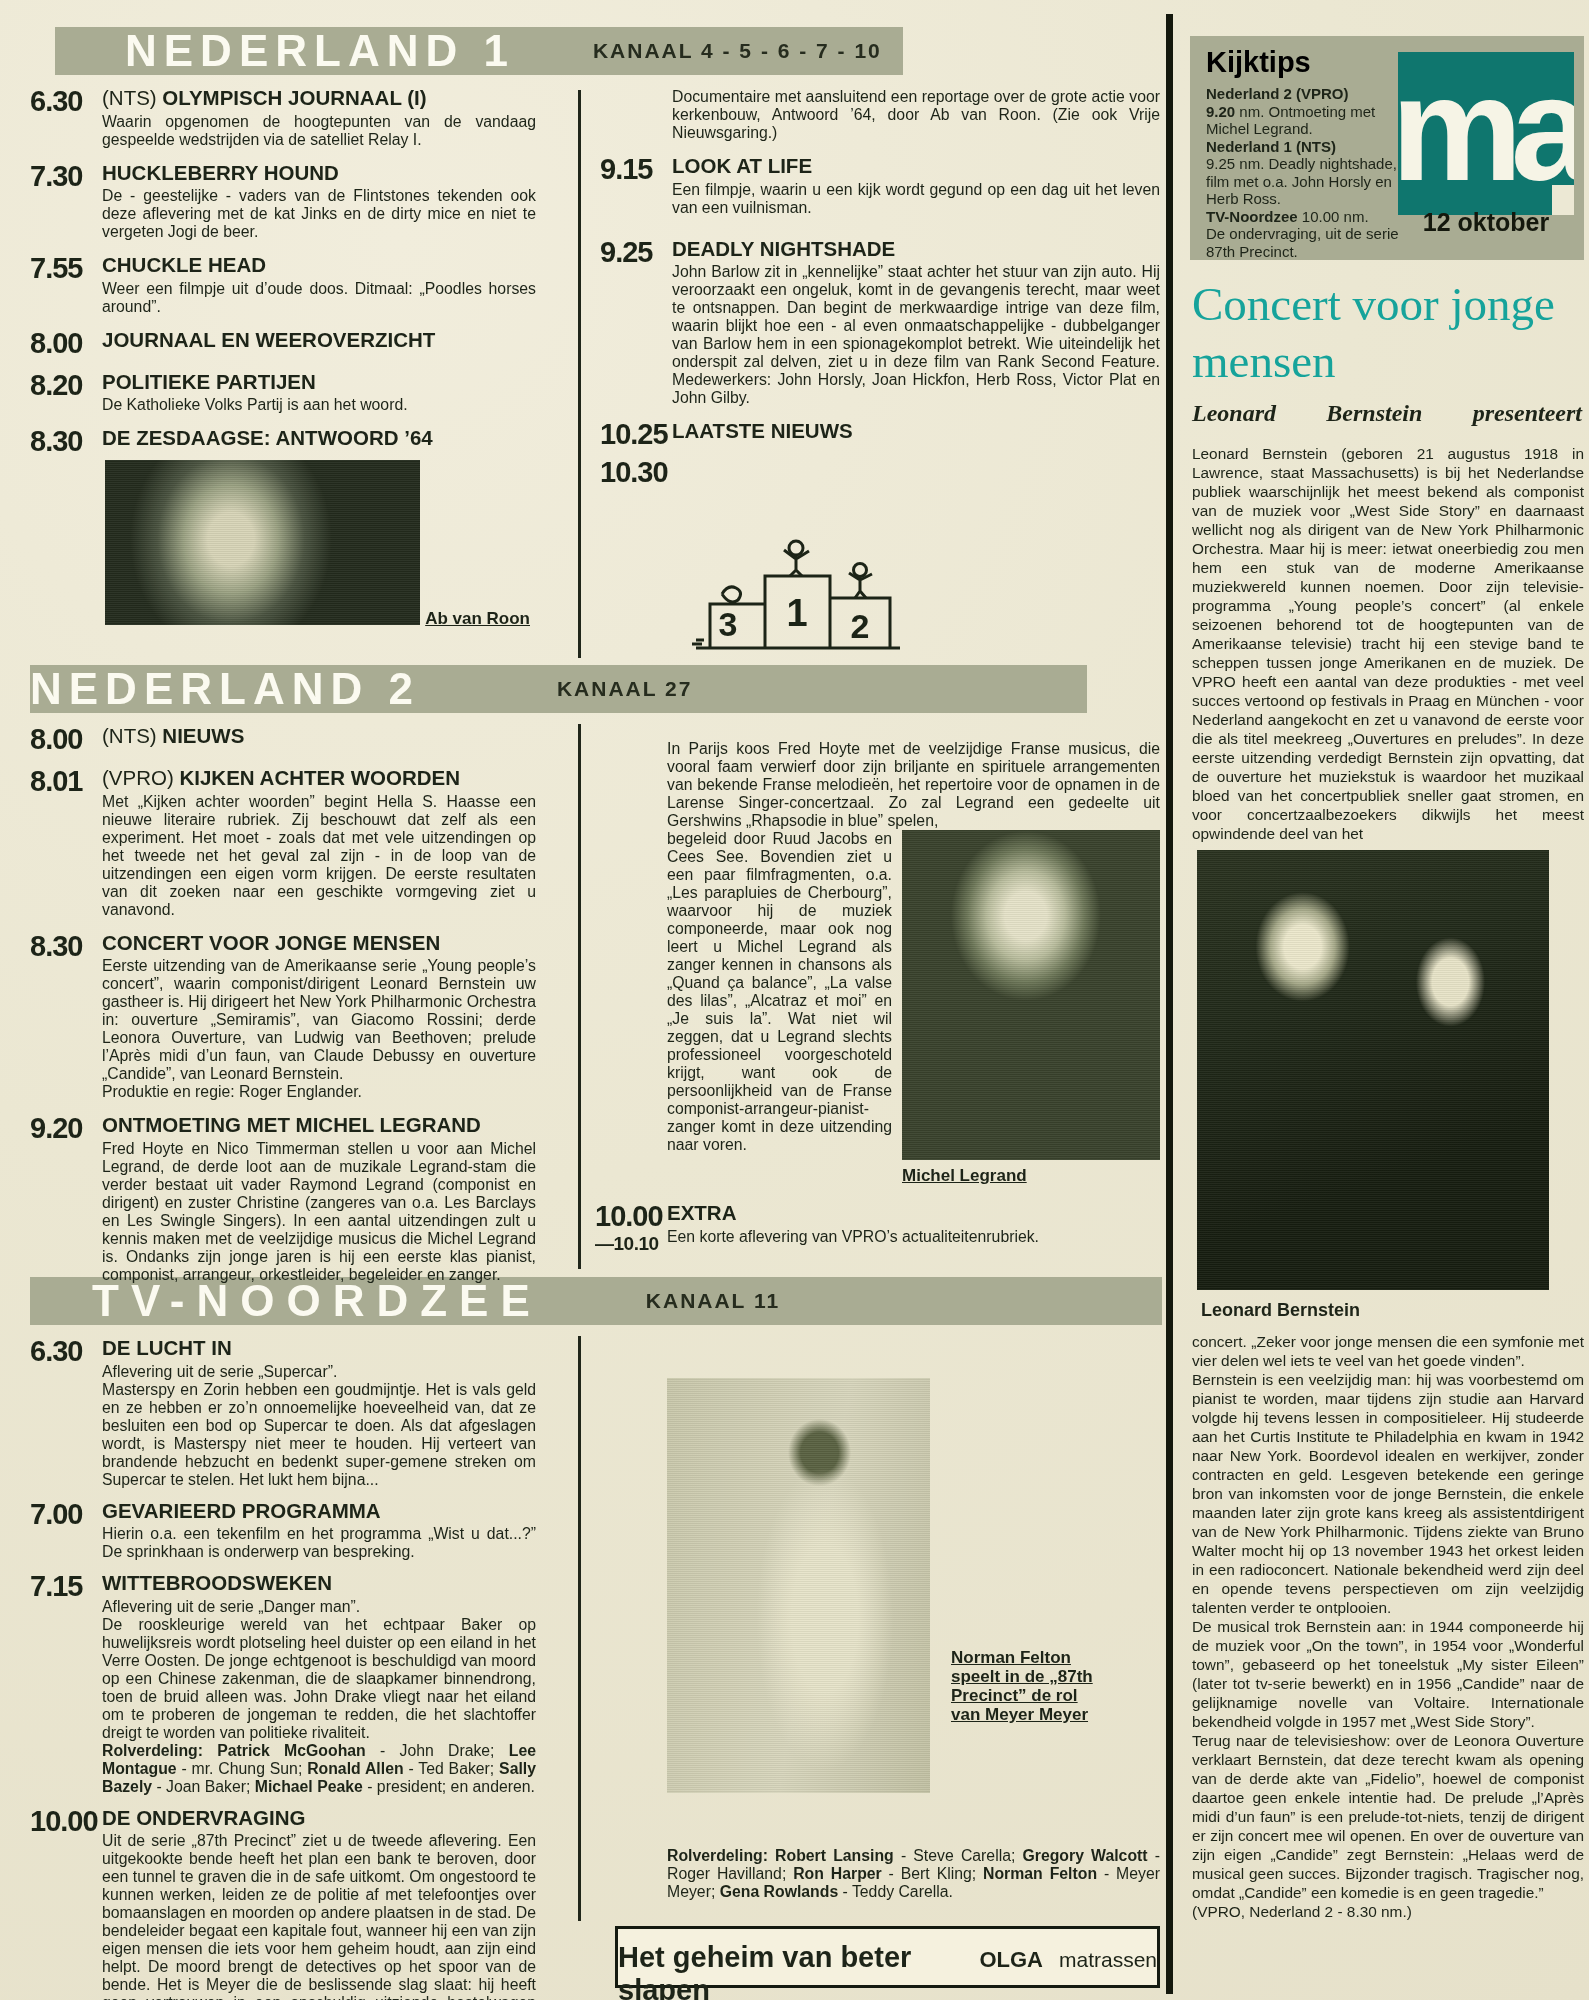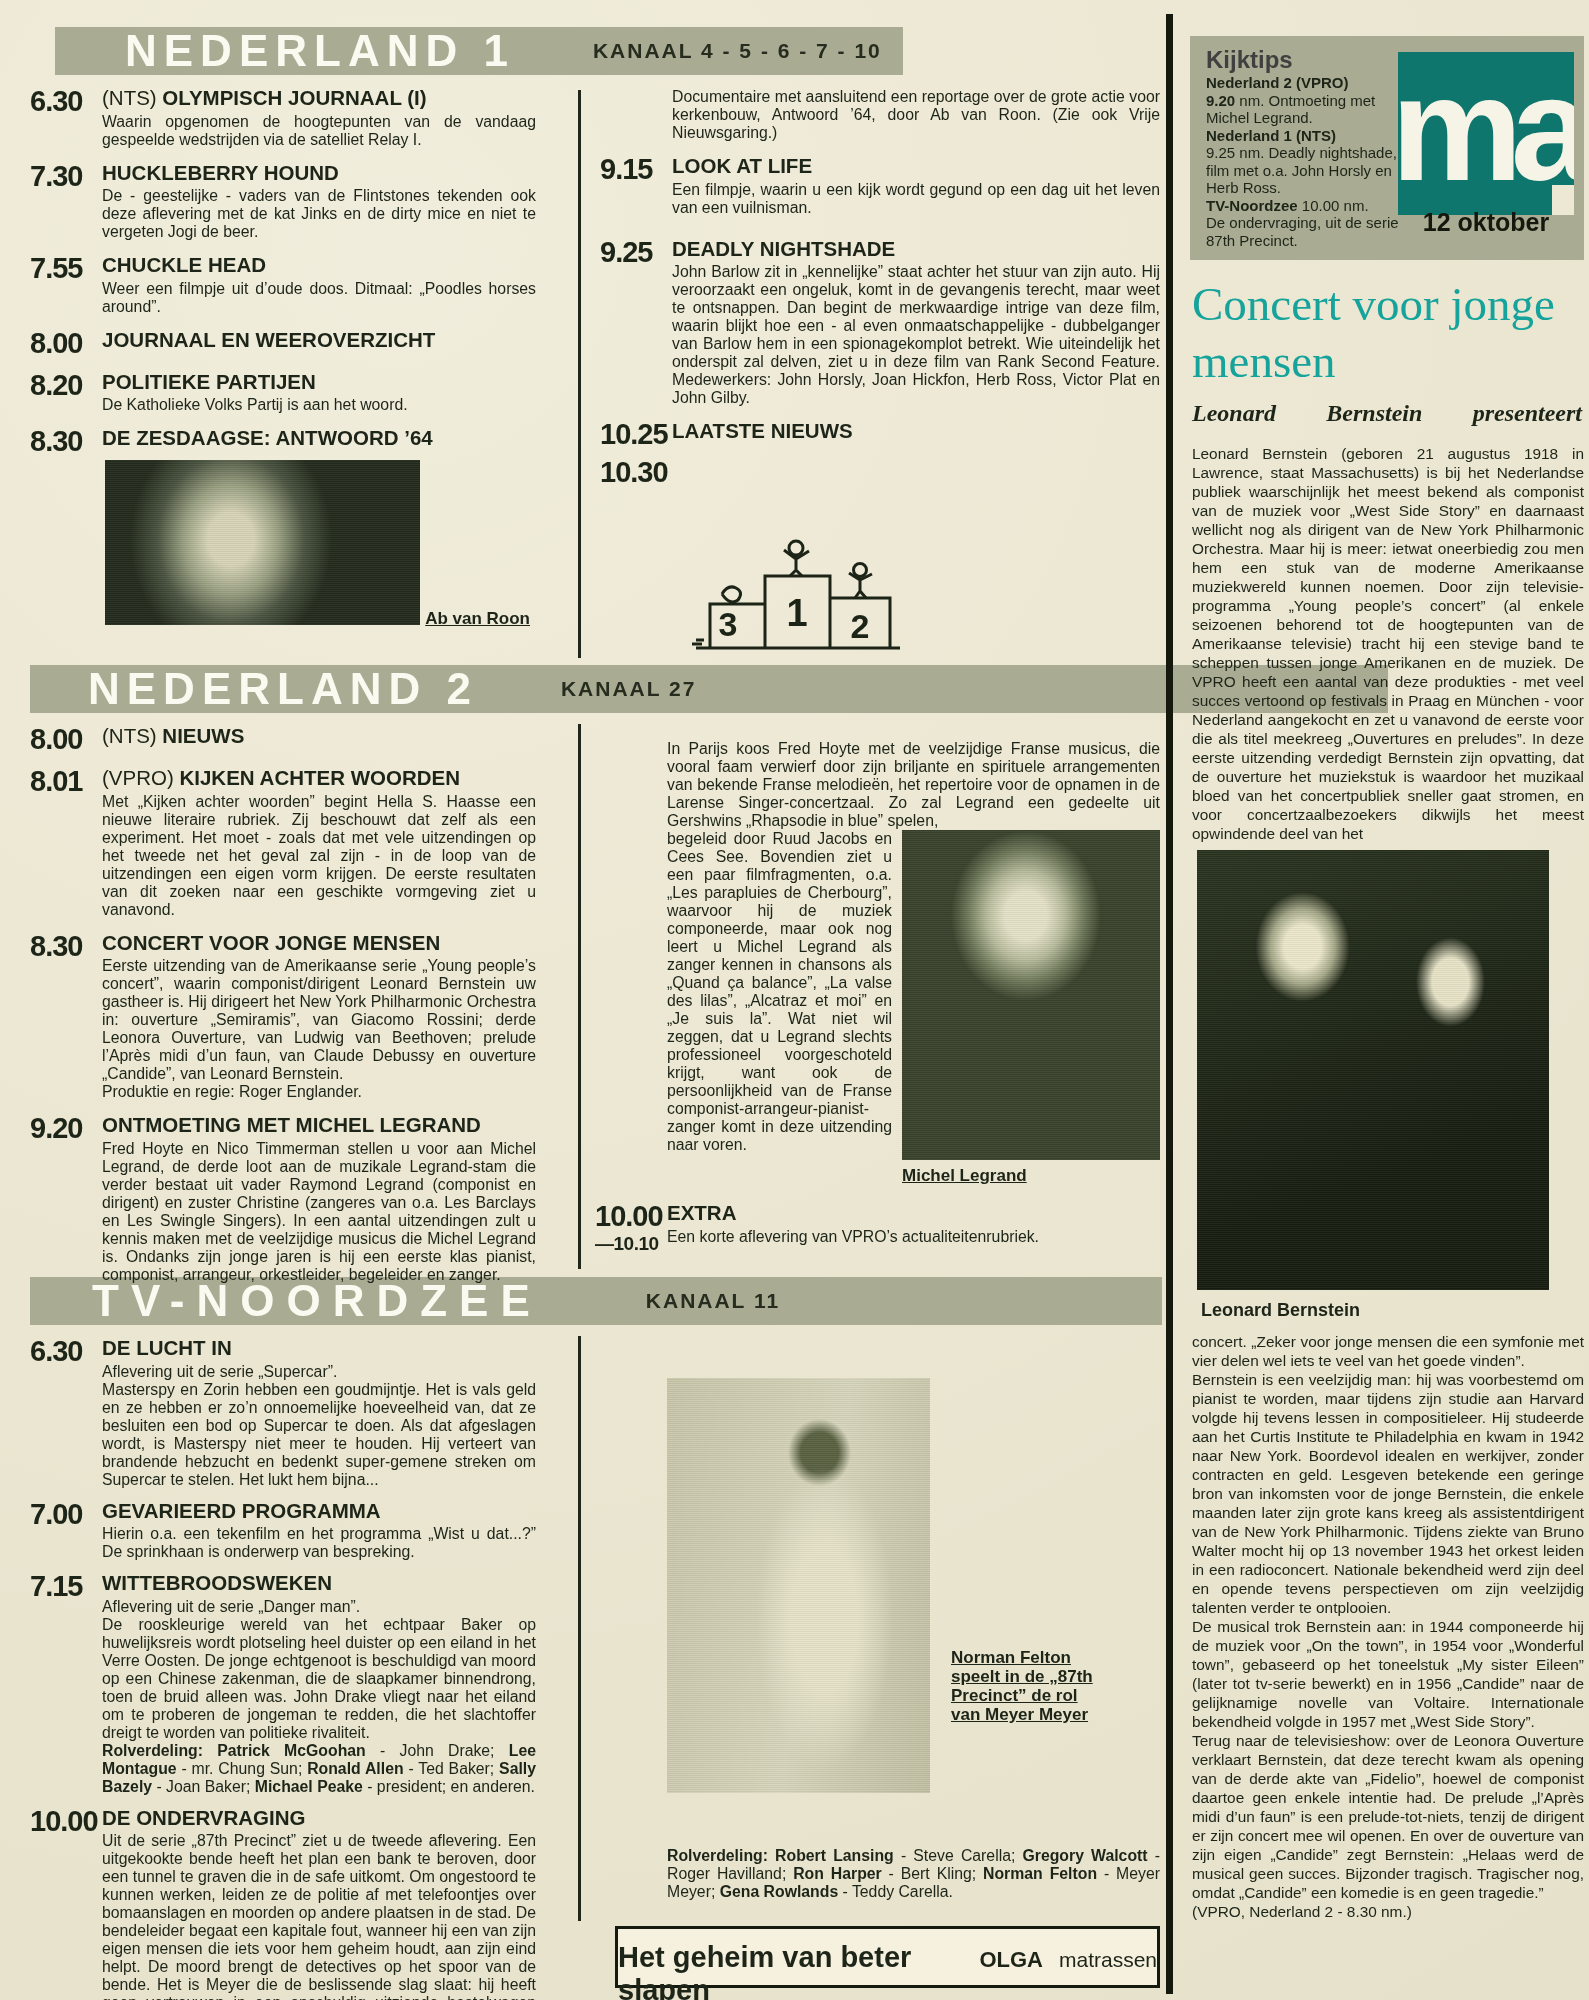--- a/index.html
+++ b/index.html
@@ -7,21 +7,21 @@
   .page { position:relative; width:1589px; height:2000px; overflow:hidden;
           background:#ece8d4;
           background-image: radial-gradient(circle at 25% 12%, #f1eddc 0%, #ebe7d2 45%, #e6e1ca 100%);
           color:#1d2418; font-family:"Liberation Sans", sans-serif; }
 
   
   .bar { position:absolute; background:#a9ac93; display:flex; align-items:center; }
   .bar .bt { color:#fbfaf0; font-weight:bold; font-size:44px; line-height:1; letter-spacing:7px; white-space:nowrap; }
   .bar .bk { color:#262c1e; font-weight:bold; font-size:21px; letter-spacing:2px; white-space:nowrap;margin-left:36px; }
   .bar1 { left:55px; top:27px; width:848px; height:48px; padding-left:70px; gap:42px; }
-  .bar2 { left:30px; top:665px; width:1358px; height:48px; padding-left:58px; gap:47px; }
+  .bar2 { left:30px; top:665px; width:1057px; height:48px; gap:101px; }
   .bar3 { left:30px; top:1277px; width:1132px; height:48px; padding-left:62px; gap:68px; }
   .bar3 .bt { letter-spacing:12px; }
 
   
   .vd { position:absolute; width:3px; background:#20261a; }
   .vd1 { left:578px; top:90px;  height:568px; }
   .vd2 { left:578px; top:724px; height:545px; }
   .vd3 { left:578px; top:1336px; height:585px; }
   .siderule { position:absolute; left:1166px; top:14px; width:7px; height:1980px; background:#14180d; }
 
@@ -83,21 +83,21 @@
   .olga .h { font-size:29px; font-weight:bold; }
   .olga .b { font-size:22px; font-weight:bold;text-align:center; }
   .olga .br { font-size:21px; }
 
   
   .cartoon { position:absolute; left:688px; top:536px; width:218px; height:120px; }
   .cartoon text { font-family:"Liberation Sans",sans-serif; font-weight:bold; fill:#1c2417; }
 
   
   .kijk { position:absolute; left:1190px; top:36px; width:394px; height:224px; background:#a9ac93; padding:10px 12px 10px 16px; }
-  .kijk .kh { font-size:24px; font-weight:bold; color:#404040; }
+  .kijk .kh { font-size:29px; font-weight:bold; color:#000000; margin-bottom:6px; }
   .kentries { width:202px; font-size:15px; line-height:17.5px; color:#1d2418; }
   .kentries b { font-weight:bold; }
   .malogo { position:absolute; right:10px; top:16px; width:176px; height:163px; background:#0f766e;
             display:flex; align-items:center; justify-content:center; overflow:hidden; }
   .malogo span { color:#f6f4e6; font-size:148px; font-weight:bold; letter-spacing:-12px; line-height:0.66; margin-top:-10px; }
   .malogo i { position:absolute; right:0; bottom:0; width:22px; height:30px; background:#ece8d4; }
   .kijkdate { position:absolute; right:10px; top:172px; width:176px; text-align:center;
               font-size:25px; font-weight:bold; color:#14180d; }
 
   .atitle { position:absolute; left:1192px; top:276px; width:398px;

